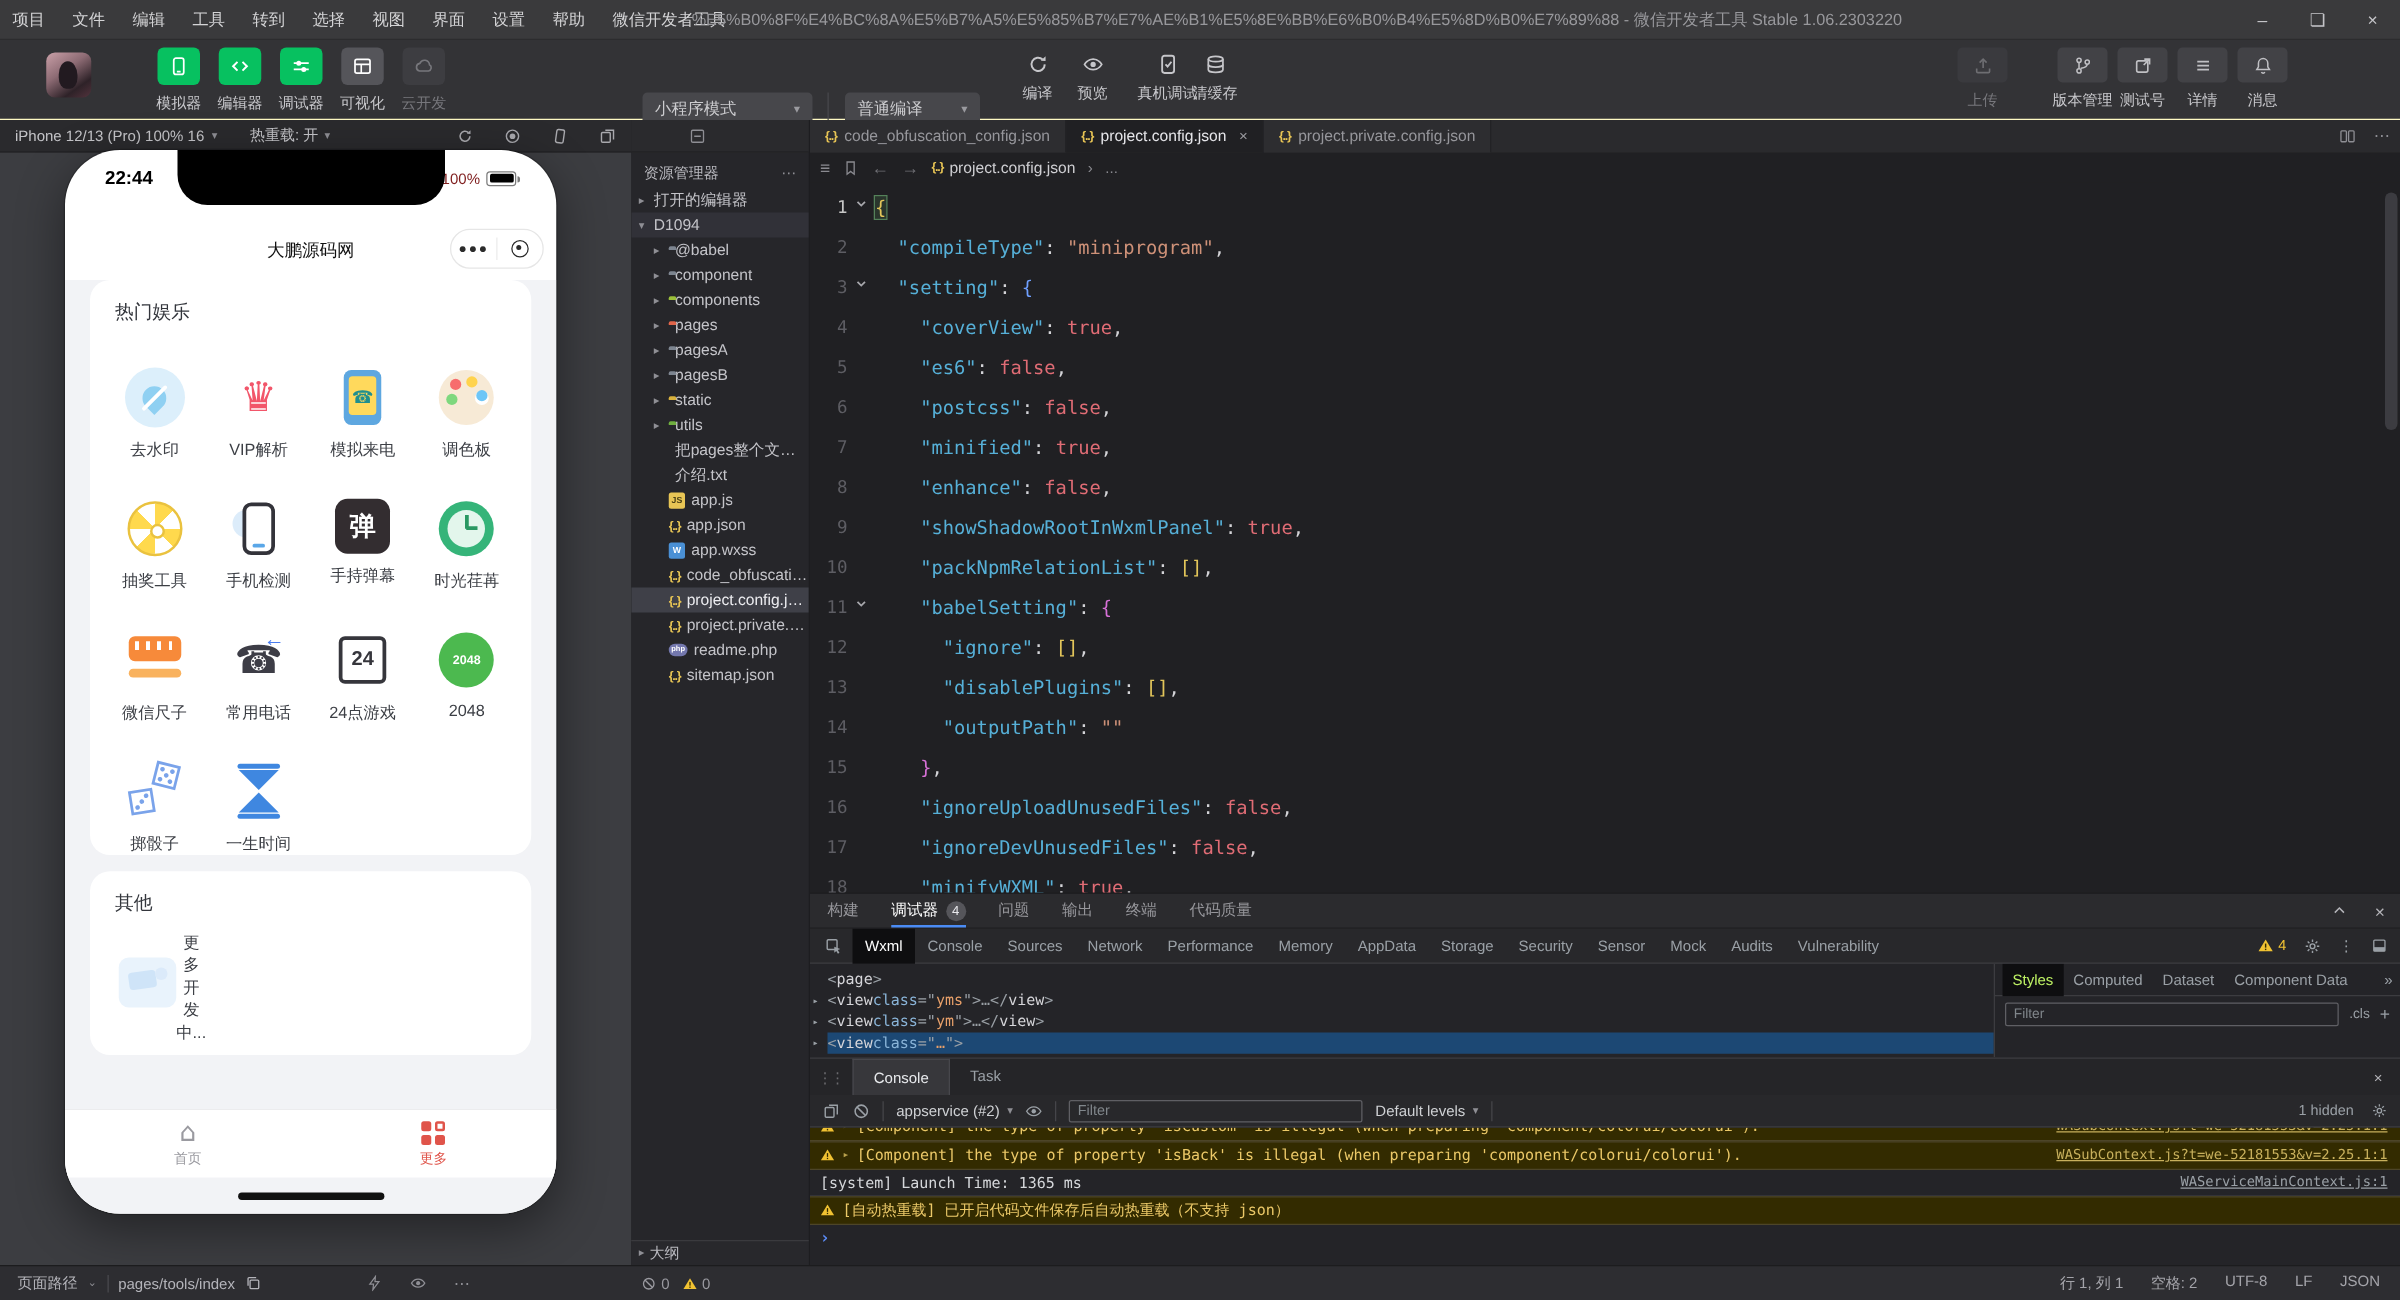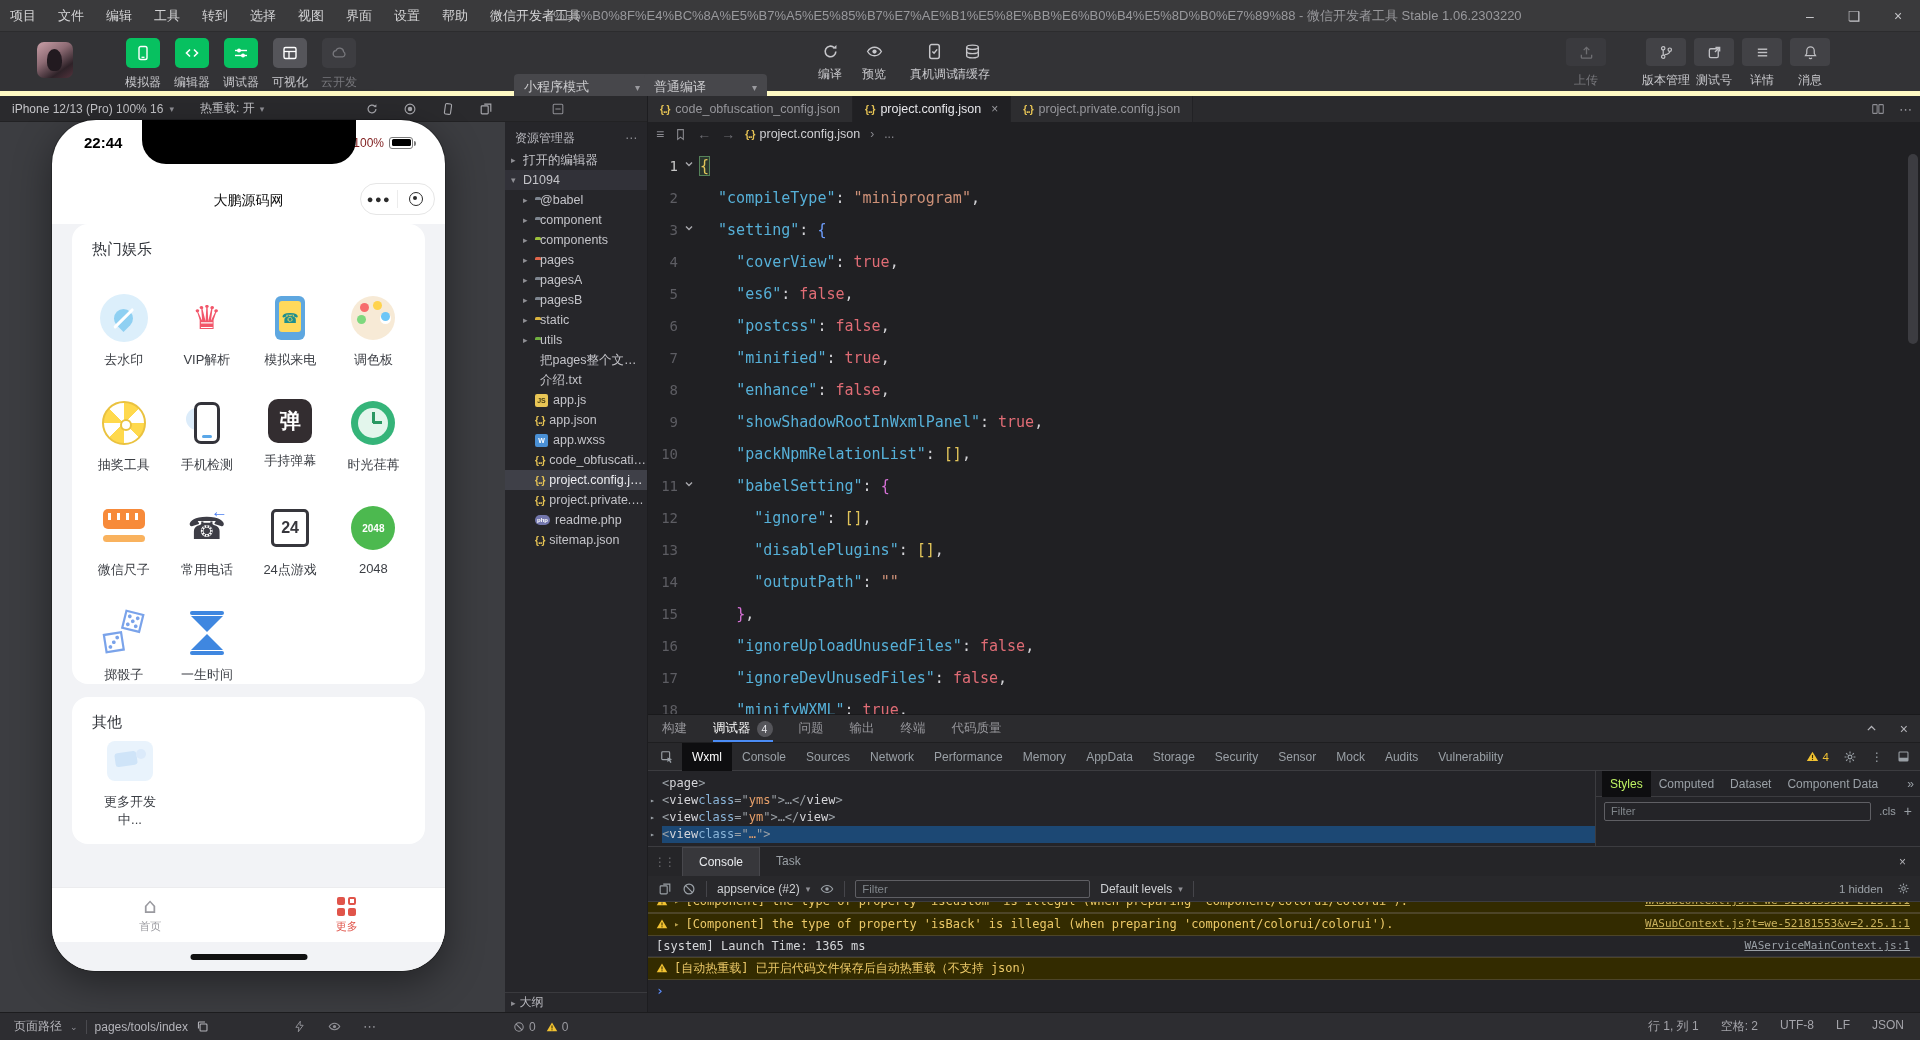--- a/index.html
+++ b/index.html
@@ -10,21 +10,21 @@
 
   
   .titlebar{position:absolute;top:0;left:0;right:0;height:32px;background:#3a3a3c;display:flex;align-items:center;border-bottom:1px solid #2c2c2e;}
   .menu{display:flex;align-items:center;gap:2px;}
   .menu-item{padding:4px 10px;color:#d4d4d6;font-size:13px;border-radius:3px;cursor:default;white-space:nowrap;}
   .win-title{position:absolute;left:50%;top:0;transform:translateX(-42%);height:32px;line-height:32px;color:#98989c;font-size:13px;white-space:nowrap;}
   .win-ctrls{position:absolute;right:0;top:0;height:32px;display:flex;}
   .win-btn{width:44px;height:32px;display:flex;align-items:center;justify-content:center;color:#c4c4c8;font-size:14px;}
 
   
-  .toolbar{position:absolute;top:32px;left:0;right:0;height:64px;background:#333336;border-bottom:5px solid #fef9c3;}
+  .toolbar{position:absolute;top:32px;left:0;right:0;height:64px;background:#333336;border-bottom:1px solid #fef9c3;}
   .avatar{position:absolute;left:37px;top:10px;width:36px;height:36px;border-radius:7px;background:linear-gradient(145deg,#caa0a8 0%,#8d6b74 40%,#2e2228 75%,#53333d 100%);overflow:hidden;}
   .avatar::after{content:"";position:absolute;left:10px;top:7px;width:15px;height:22px;background:#221a20;border-radius:48% 52% 40% 40%;}
   .tool-stack{position:absolute;top:6px;display:flex;flex-direction:column;align-items:center;width:56px;}
   .tool-btn{width:34px;height:30px;border-radius:5px;display:flex;align-items:center;justify-content:center;color:#fff;}
   .tool-btn.green{background:#07c160;}
   .tool-btn.gray{background:#55555a;}
   .tool-btn.disabled{background:#3d3d41;color:#77777c;}
   .tool-label{margin-top:6px;font-size:12px;color:#c8c8cc;white-space:nowrap;}
   .tool-label.dim{color:#77777c;}
   .select{position:absolute;top:42px;height:26px;background:#47474b;border-radius:4px;display:flex;align-items:center;justify-content:space-between;padding:0 10px;color:#cccccf;font-size:13px;}
@@ -106,21 +106,21 @@
   .gi-dice .d2{bottom:1px;left:2px;transform:rotate(-9deg);}
   .gi-hourglass i{position:relative;width:34px;height:42px;display:block;}
   .gi-hourglass i::before{content:"";position:absolute;top:4px;left:1px;border-left:16px solid transparent;border-right:16px solid transparent;border-top:16px solid #3f87e0;}
   .gi-hourglass i::after{content:"";position:absolute;bottom:4px;left:1px;border-left:16px solid transparent;border-right:16px solid transparent;border-bottom:16px solid #3f87e0;}
   .gi-hourglass em{position:absolute;top:2px;left:7px;width:34px;height:4px;background:#3f87e0;border-radius:2px;}
   .gi-hourglass b{position:absolute;bottom:2px;left:7px;width:34px;height:4px;background:#3f87e0;border-radius:2px;}
   .gi-moredev i{width:46px;height:40px;border-radius:8px;background:#e9f3fc;position:relative;display:block;}
   .gi-moredev i::before{content:"";position:absolute;left:8px;top:11px;width:22px;height:14px;background:#cfe4f8;border-radius:3px;transform:rotate(-8deg);}
   .gi-moredev i::after{content:"";position:absolute;right:7px;top:8px;width:10px;height:10px;border-radius:50%;background:#dbeafa;}
 
-  .card2 .gcell2{position:absolute;left:23px;top:40px;width:70px;display:flex;flex-direction:column;align-items:center;}
+  .card2 .gcell2{position:absolute;left:23px;top:40px;width:70px;display:flex;flex-direction:row;align-items:center;}
   .gcell2 .glabel{margin-top:8px;text-align:center;line-height:18px;white-space:normal;}
 
   .ph-tabbar{position:absolute;top:767px;left:0;right:0;height:55px;background:#fff;border-top:1px solid #ececee;display:flex;}
   .tb-item{flex:1;display:flex;flex-direction:column;align-items:center;justify-content:center;gap:3px;}
   .tb-home{font-size:21px;color:#9a9aa0;line-height:20px;font-family:"DejaVu Sans",sans-serif;}
   .tb-label{font-size:11px;color:#9a9aa0;}
   .tb-label.red{color:#e0544a;}
   .tb-grid{width:19px;height:19px;display:grid;grid-template-columns:8px 8px;grid-auto-rows:8px;gap:3px;}
   .tb-grid i{background:#e0544a;border-radius:2px;}
   .tb-grid i.o{background:transparent;border:2px solid #e0544a;}
@@ -310,21 +310,21 @@
             </svg>
           </div>
           <div class="tool-label dim">云开发</div>
         </div>
       </div>
     <div class="select" style="left:514px;width:136px;">
       <span>小程序模式</span>
       <span class="sel-caret">▾</span>
     </div>
     <div class="vdiv" style="left:662px;"></div>
-    <div class="select" style="left:644px;width:123px;">
+    <div class="select" style="left:676px;width:108px;">
       <span>普通编译</span>
       <span class="sel-caret">▾</span>
     </div>
     <div id="actionStacks">
         <div class="act-stack" style="left: 818px;">
           <span class="ic">
             <svg width="17" height="17" viewBox="0 0 16 16">
               <path d="M13 8a5 5 0 1 1-1.6-3.7" fill="none" stroke="currentColor" stroke-width="1.5"></path>
               <polygon points="13.6,1.8 13.6,5.4 10,5.2" fill="currentColor"></polygon>
             </svg>

